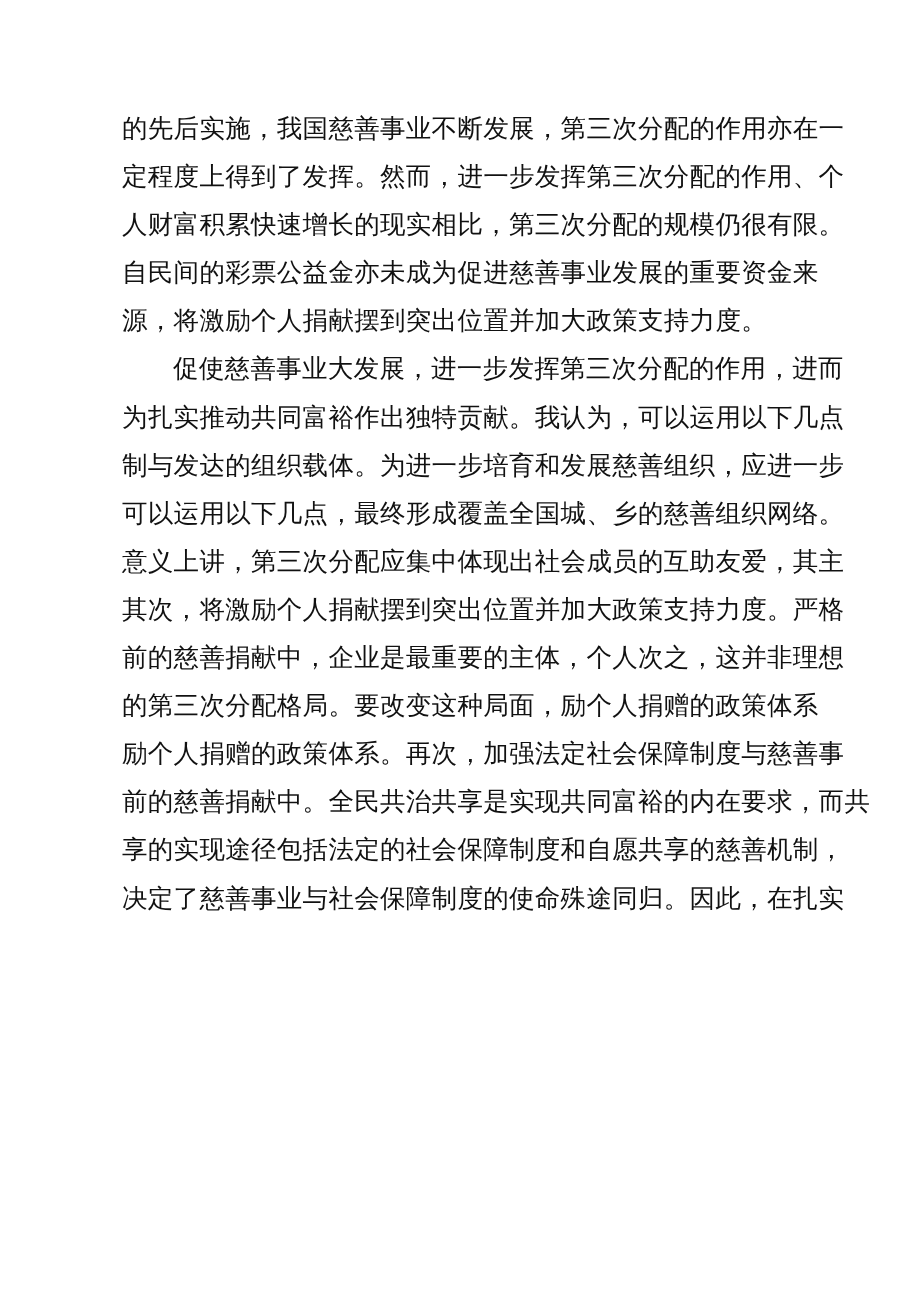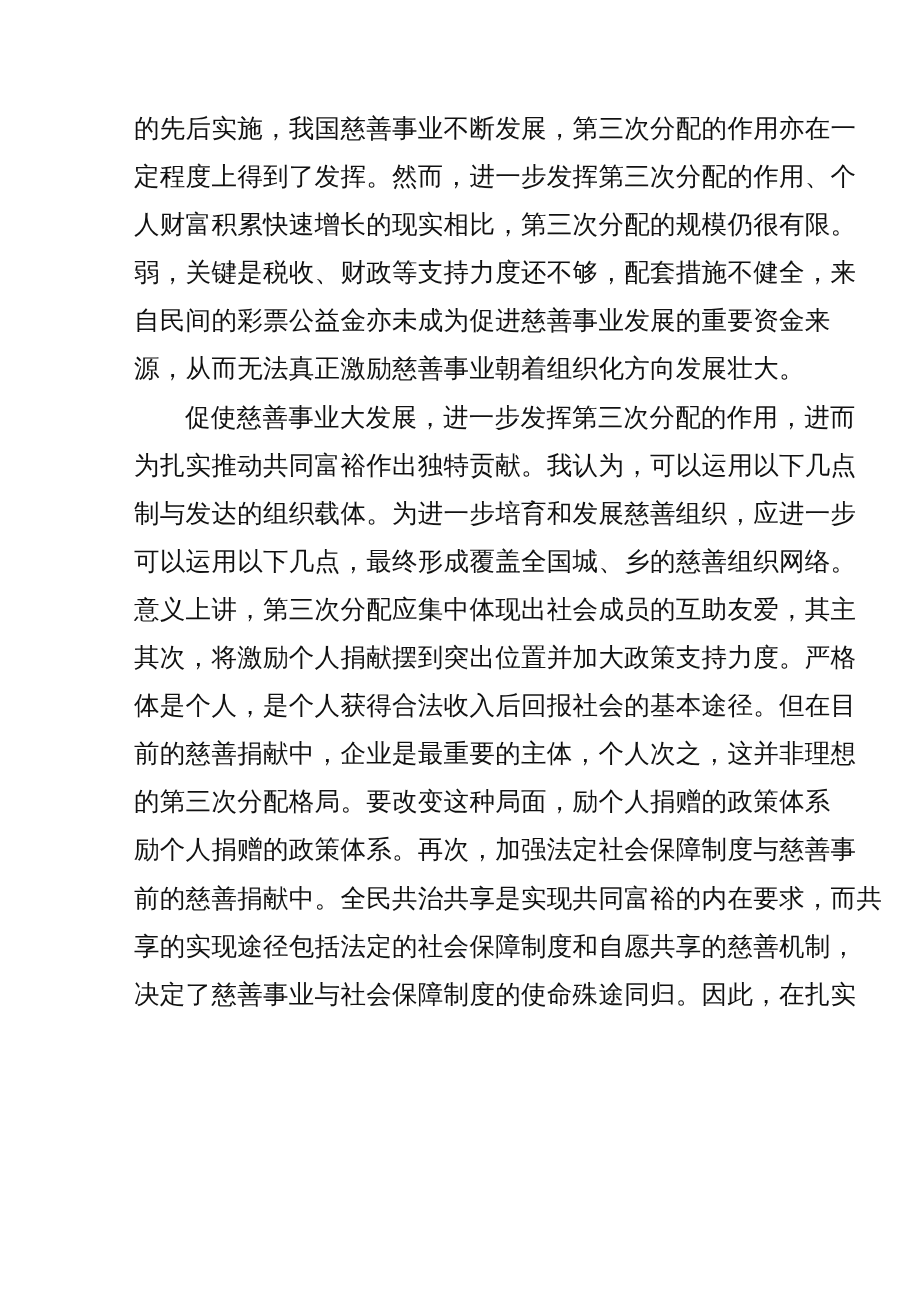--- a/index.html
+++ b/index.html
@@ -1,19 +1,19 @@
 <!DOCTYPE html>
 <html><head>
 <meta charset="utf-8">
 <style>
   html, body { margin: 0; padding: 0; background: #ffffff; }
   body { width: 920px; height: 1301px; position: relative; overflow: hidden; }
   .page {
     position: absolute;
-    left: 134px;
+    left: 122px;
     top: 108px;
     width: 664px;
     font-family: "DejaVu Serif", "Liberation Serif", serif;
     color: #111111;
   }
   .line {
     height: 48.1px;
     line-height: 40px;
     font-size: 25.5px;
     white-space: nowrap;
@@ -22,32 +22,30 @@
   .indent { padding-left: 51px; }
 </style>
 </head>
 <body>
 
 <div class="page">
   <div>
     <div class="line">的先后实施，我国慈善事业不断发展，第三次分配的作用亦在一</div>
     <div class="line">定程度上得到了发挥。然而，进一步发挥第三次分配的作用、个</div>
     <div class="line">人财富积累快速增长的现实相比，第三次分配的规模仍很有限。</div>
-    <div class="line">弱，关键是税收、财政等支持力度还不够，配套措施不健全，来</div>
     <div class="line">自民间的彩票公益金亦未成为促进慈善事业发展的重要资金来</div>
-    <div class="line">源，从而无法真正激励慈善事业朝着组织化方向发展壮大。</div>
+    <div class="line">源，将激励个人捐献摆到突出位置并加大政策支持力度。</div>
   </div>
   <div>
     <div class="line indent">促使慈善事业大发展，进一步发挥第三次分配的作用，进而</div>
     <div class="line">为扎实推动共同富裕作出独特贡献。我认为，可以运用以下几点</div>
     <div class="line">制与发达的组织载体。为进一步培育和发展慈善组织，应进一步</div>
     <div class="line">可以运用以下几点，最终形成覆盖全国城、乡的慈善组织网络。</div>
     <div class="line">意义上讲，第三次分配应集中体现出社会成员的互助友爱，其主</div>
     <div class="line">其次，将激励个人捐献摆到突出位置并加大政策支持力度。严格</div>
-    <div class="line">体是个人，是个人获得合法收入后回报社会的基本途径。但在目</div>
     <div class="line">前的慈善捐献中，企业是最重要的主体，个人次之，这并非理想</div>
     <div class="line">的第三次分配格局。要改变这种局面，励个人捐赠的政策体系</div>
     <div class="line">励个人捐赠的政策体系。再次，加强法定社会保障制度与慈善事</div>
     <div class="line">前的慈善捐献中。全民共治共享是实现共同富裕的内在要求，而共</div>
     <div class="line">享的实现途径包括法定的社会保障制度和自愿共享的慈善机制，</div>
     <div class="line">决定了慈善事业与社会保障制度的使命殊途同归。因此，在扎实</div>
   </div>
 </div>
 
 </body></html>

